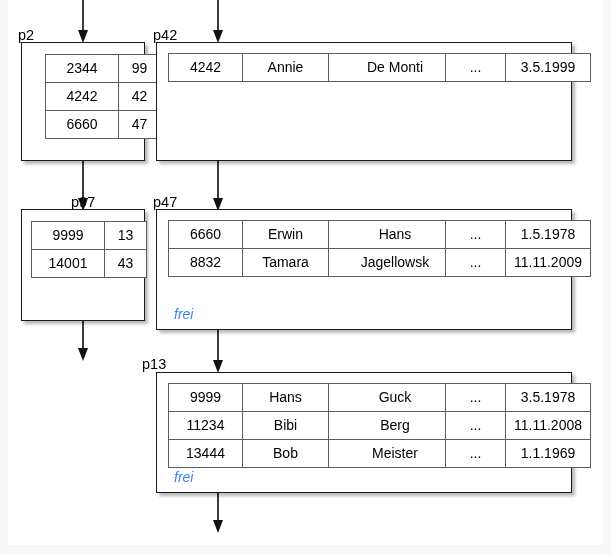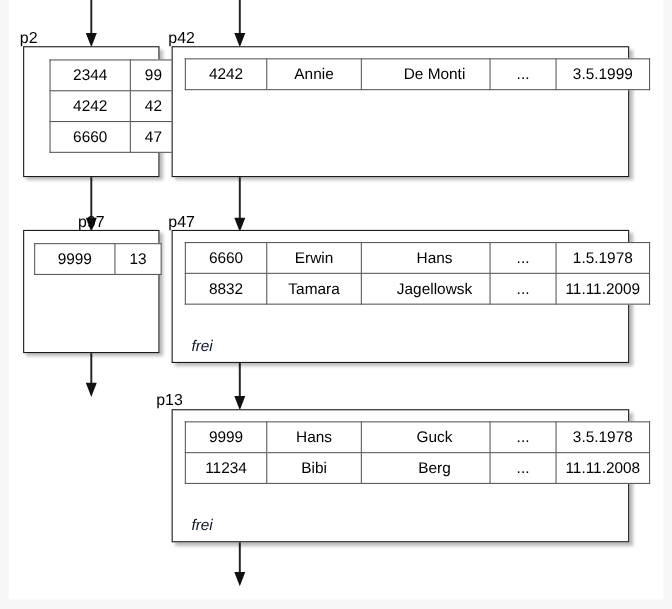--- a/index.html
+++ b/index.html
@@ -67,21 +67,21 @@
   table.data td.c0 { width: 73px; }
   table.data td.c1 { width: 85px; }
   table.data td.c2 { width: 100px; padding-left: 16px; }
   table.data td.c3 { width: 59px; }
   table.data td.c4 { width: 84px; }
 
   .frei {
     position: absolute;
     font-style: italic;
     font-size: 14px;
-    color: #0f172a;
+    color: #3b82f6;
   }
 
   
   .arrow {
     position: absolute;
   }
   .arrow svg { display: block; }
 </style>
 </head>
 <body>
@@ -158,20 +158,24 @@
     </table>
 
     <div class="node-label" style="left:22px; top:194px;margin-left:41px;">p97</div>
     <div class="node" style="left:13px; top:209px; width:124px; height:112px;"></div>
     <table class="grid idx" style="left:23px; top:221px;">
       <tbody>
         <tr>
           <td class="k">9999</td>
           <td class="p">13</td>
         </tr>
+        <tr>
+          <td class="k">14001</td>
+          <td class="p">43</td>
+        </tr>
       </tbody>
     </table>
 
     <div class="node-label" style="left:145px; top:27px;">p42</div>
     <div class="node" style="left:148px; top:42px; width:416px; height:119px;"></div>
     <table class="grid data" style="left:160px; top:53px;">
       <tbody>
         <tr>
           <td class="c0">4242</td>
           <td class="c1">Annie</td>
@@ -215,18 +219,25 @@
           <td class="c3">...</td>
           <td class="c4">3.5.1978</td>
         </tr>
         <tr>
           <td class="c0">11234</td>
           <td class="c1">Bibi</td>
           <td class="c2">Berg</td>
           <td class="c3">...</td>
           <td class="c4">11.11.2008</td>
         </tr>
+        <tr>
+          <td class="c0">13444</td>
+          <td class="c1">Bob</td>
+          <td class="c2">Meister</td>
+          <td class="c3">...</td>
+          <td class="c4">1.1.1969</td>
+        </tr>
       </tbody>
     </table>
     <div class="frei" style="left:166px; top:469px;">frei</div>
 
   </div>
 </div>
 
 </body></html>

